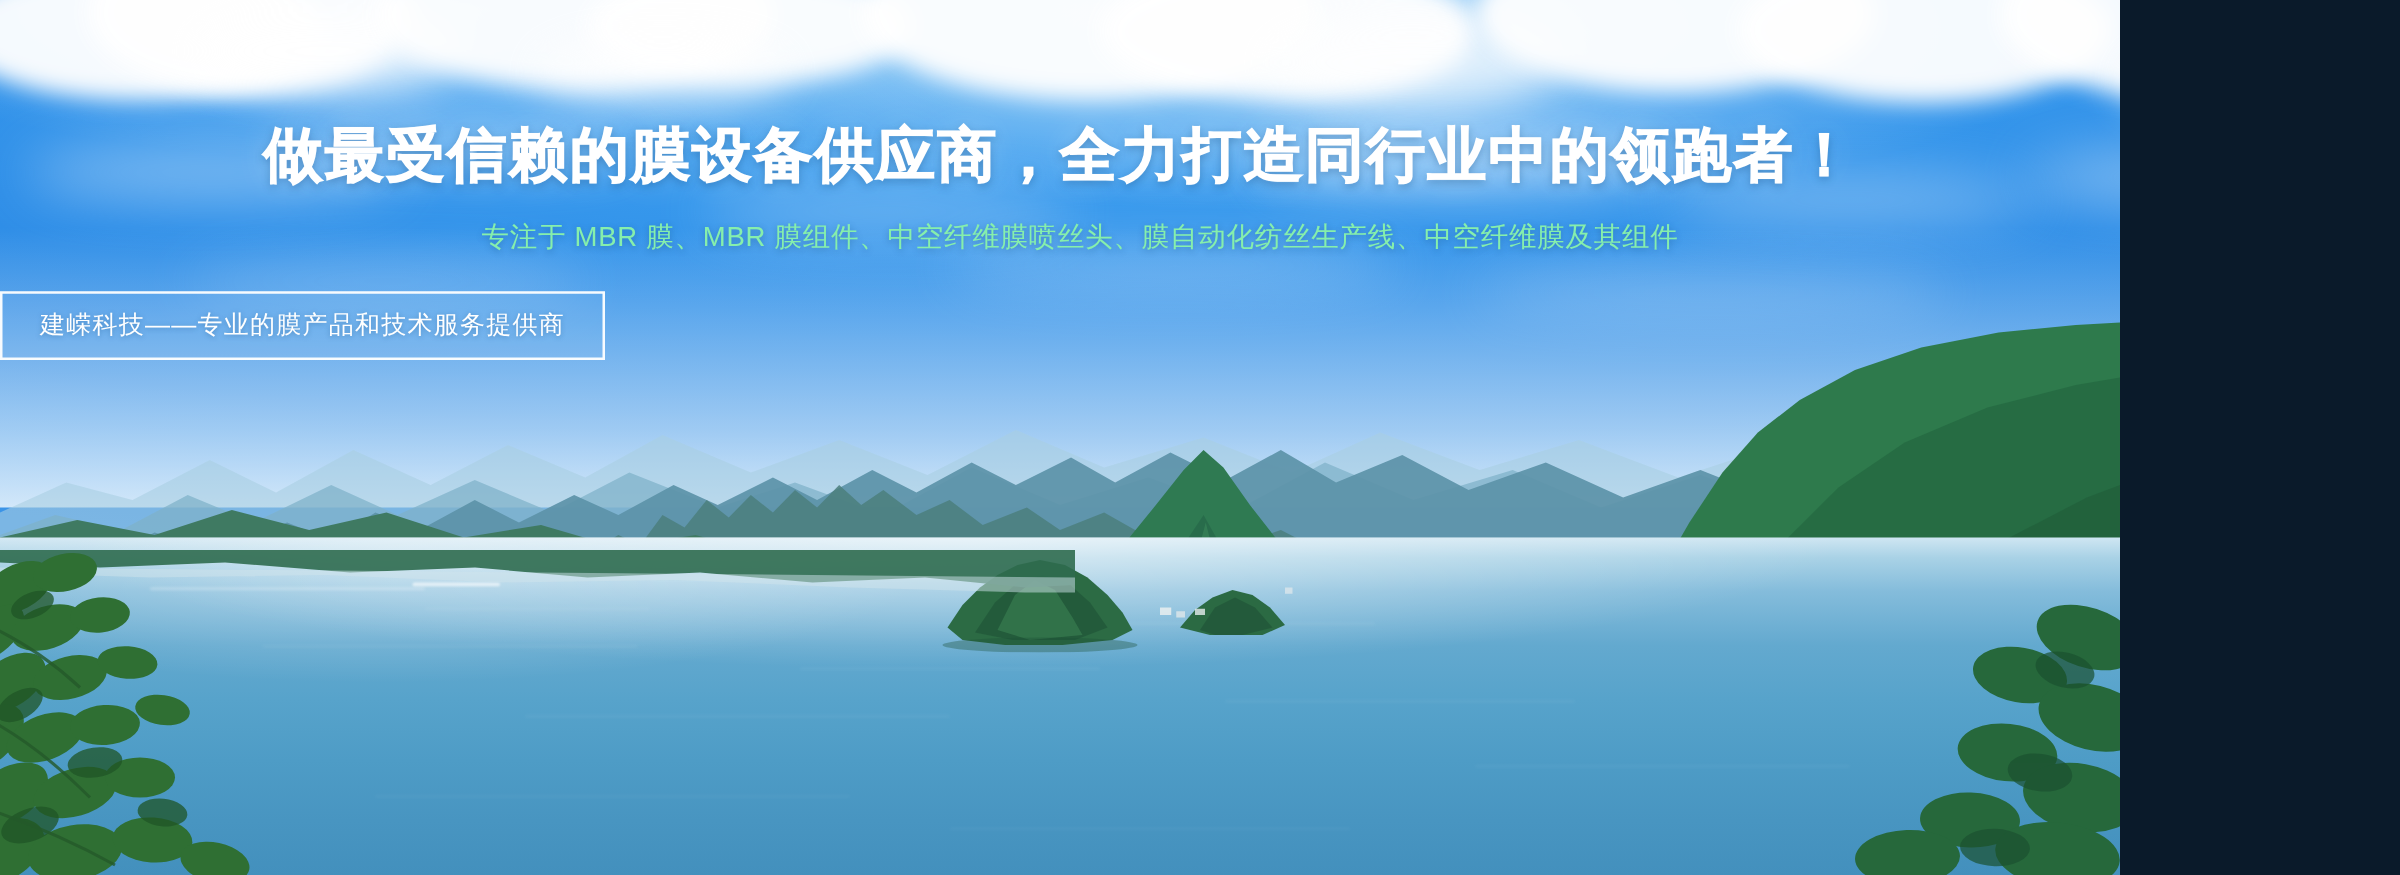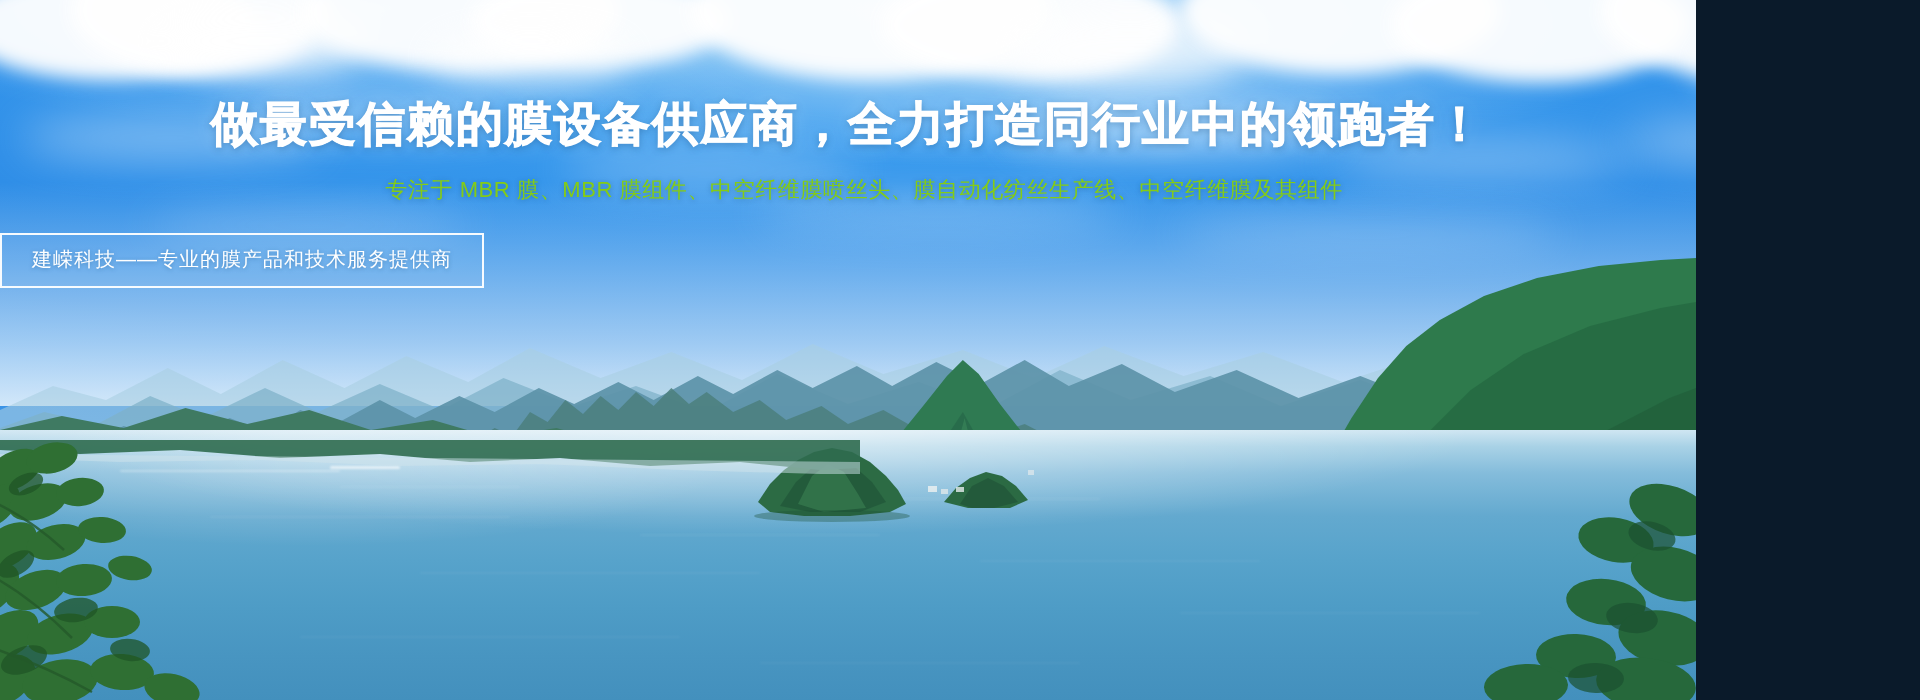--- a/index.html
+++ b/index.html
@@ -74,21 +74,21 @@
       0 0 1px rgba(255,255,255,.9),
       0 2px 7px rgba(21,78,133,.45),
       0 0 26px rgba(255,255,255,.28);
     -webkit-text-stroke:1.1px #ffffff;
   }
   .subline{
     margin-top:24px;
     font-size:22px;
     font-weight:400;
     letter-spacing:.6px;
-    color:#84cc16;
+    color:#86efac;
     line-height:1.4;
     white-space:nowrap;
     text-shadow:0 1px 5px rgba(24,80,133,.45);
     padding-left:32px;
   }
   .tagwrap{ margin-top:27px; display:flex; }
   .tagbox{
     display:inline-block;
     border:2px solid rgba(255,255,255,.95);
     padding:11px 30px 13px;

